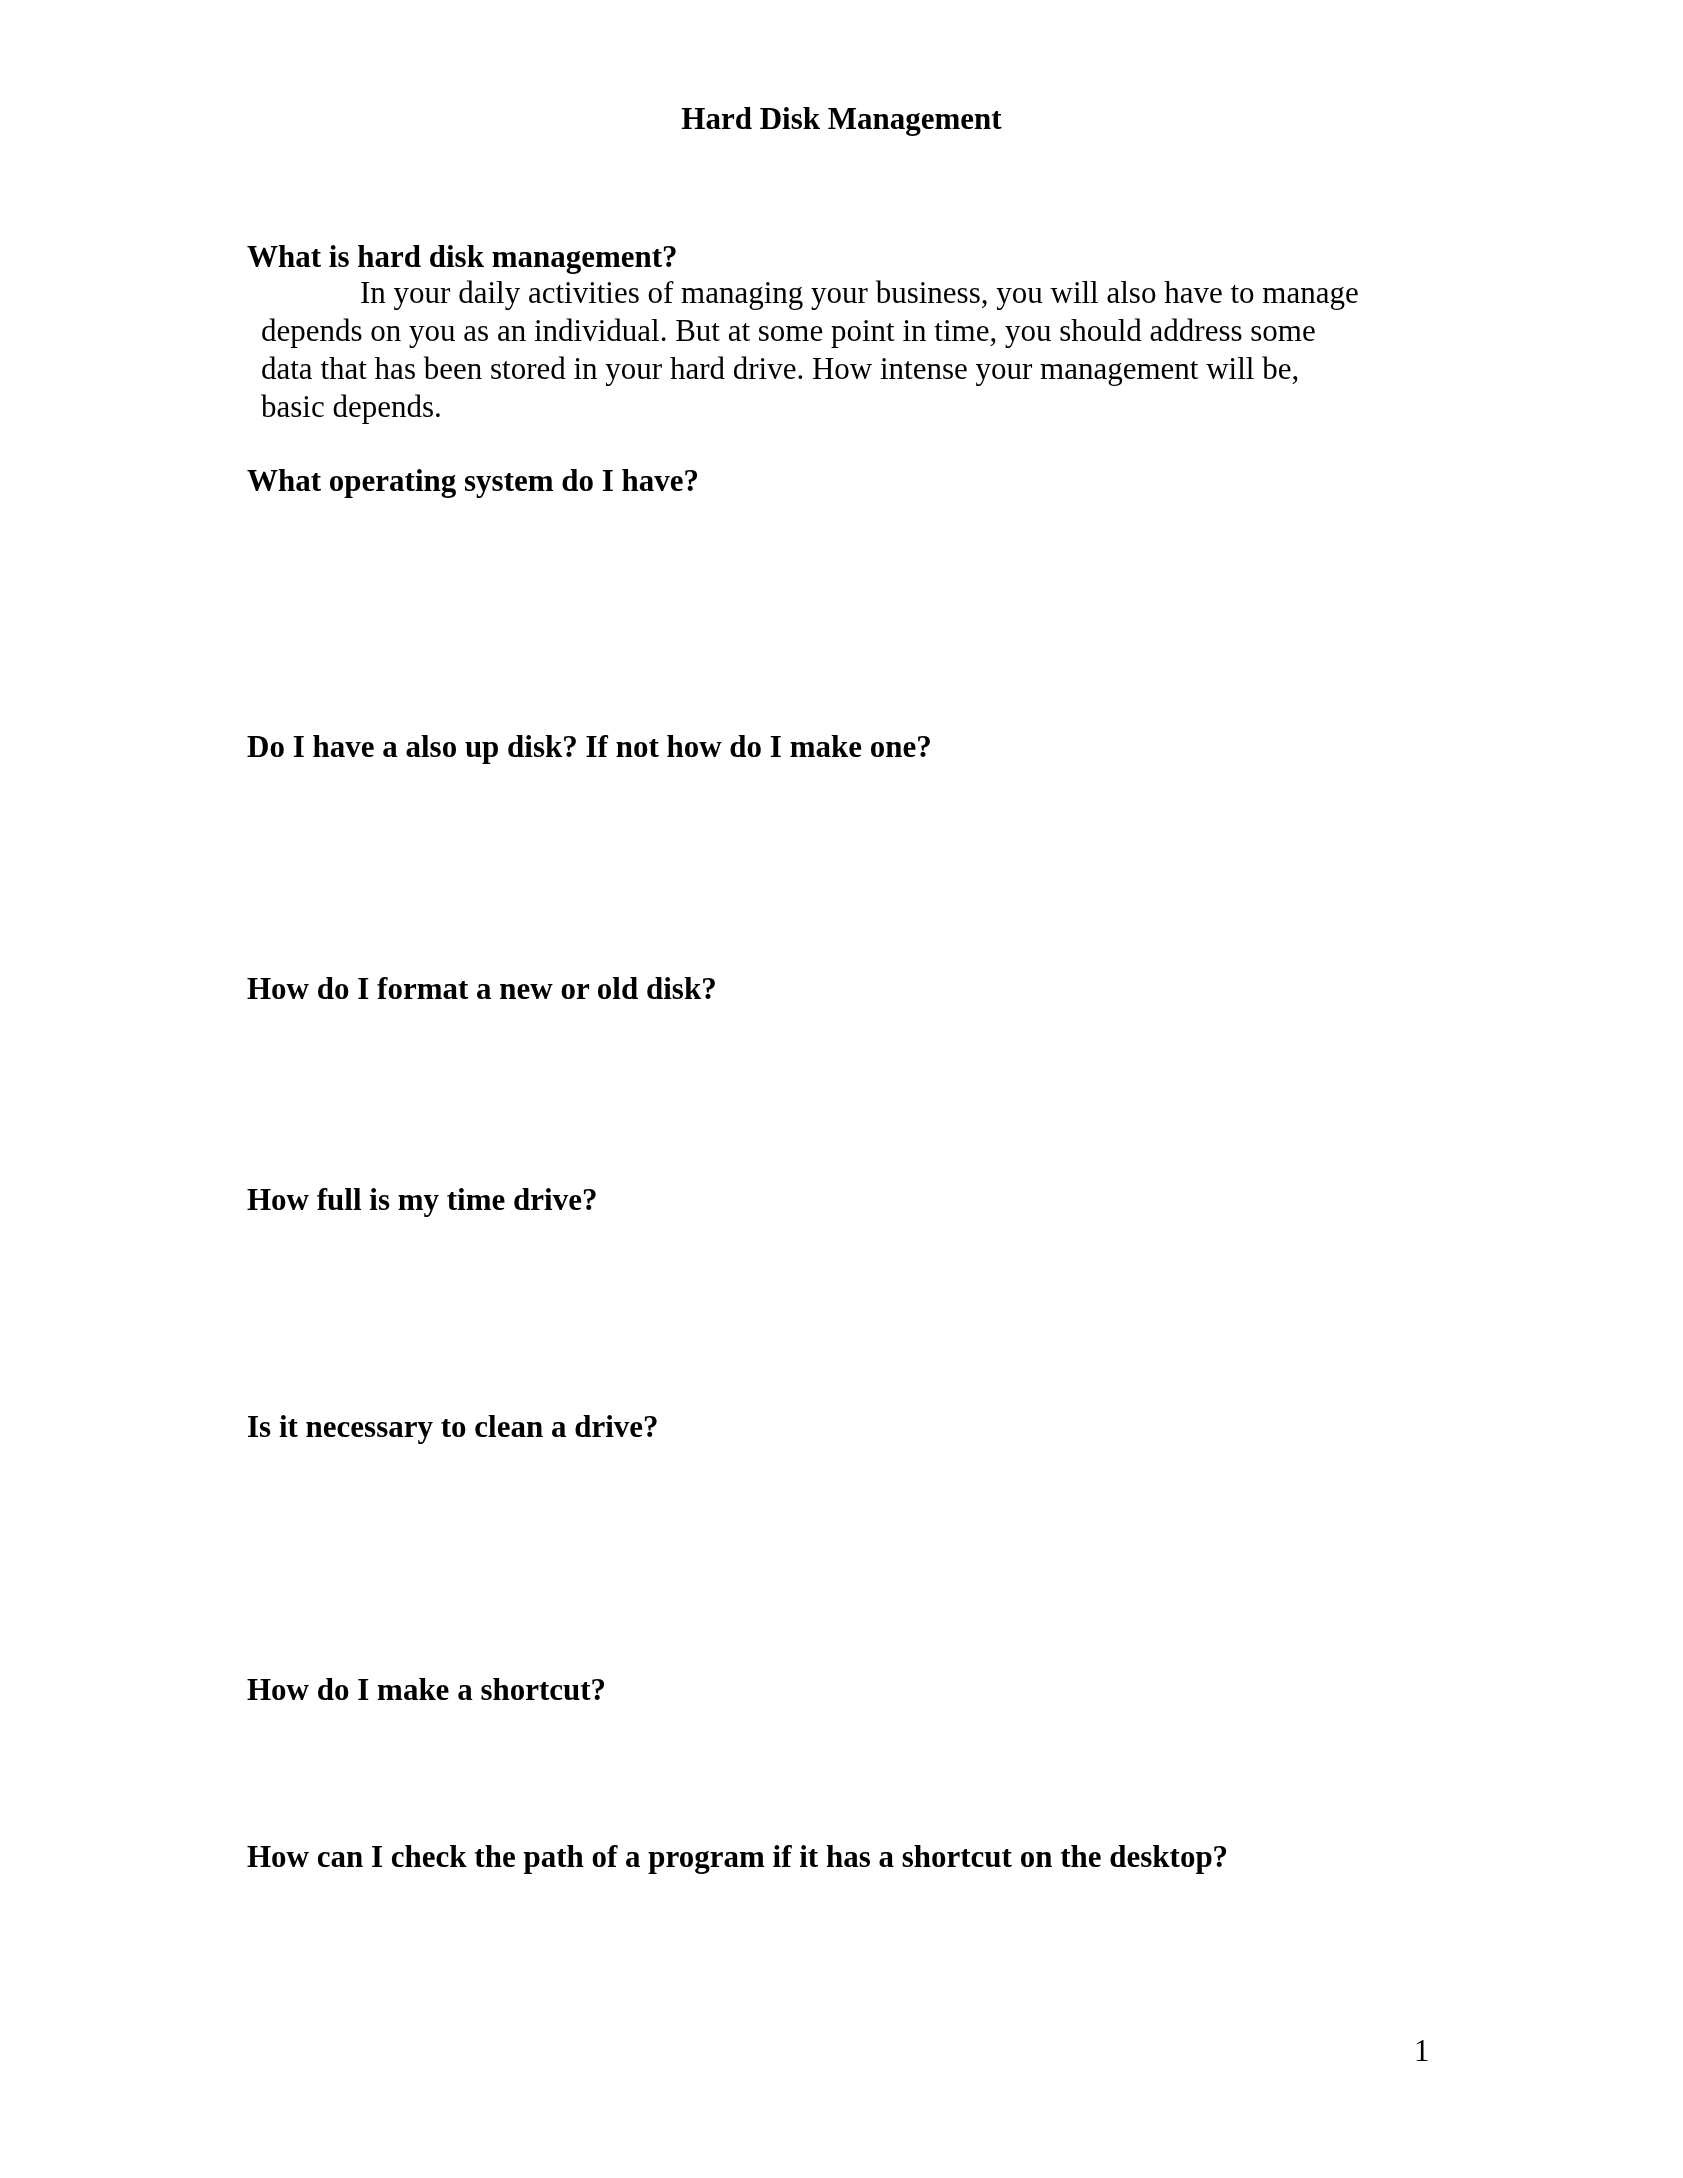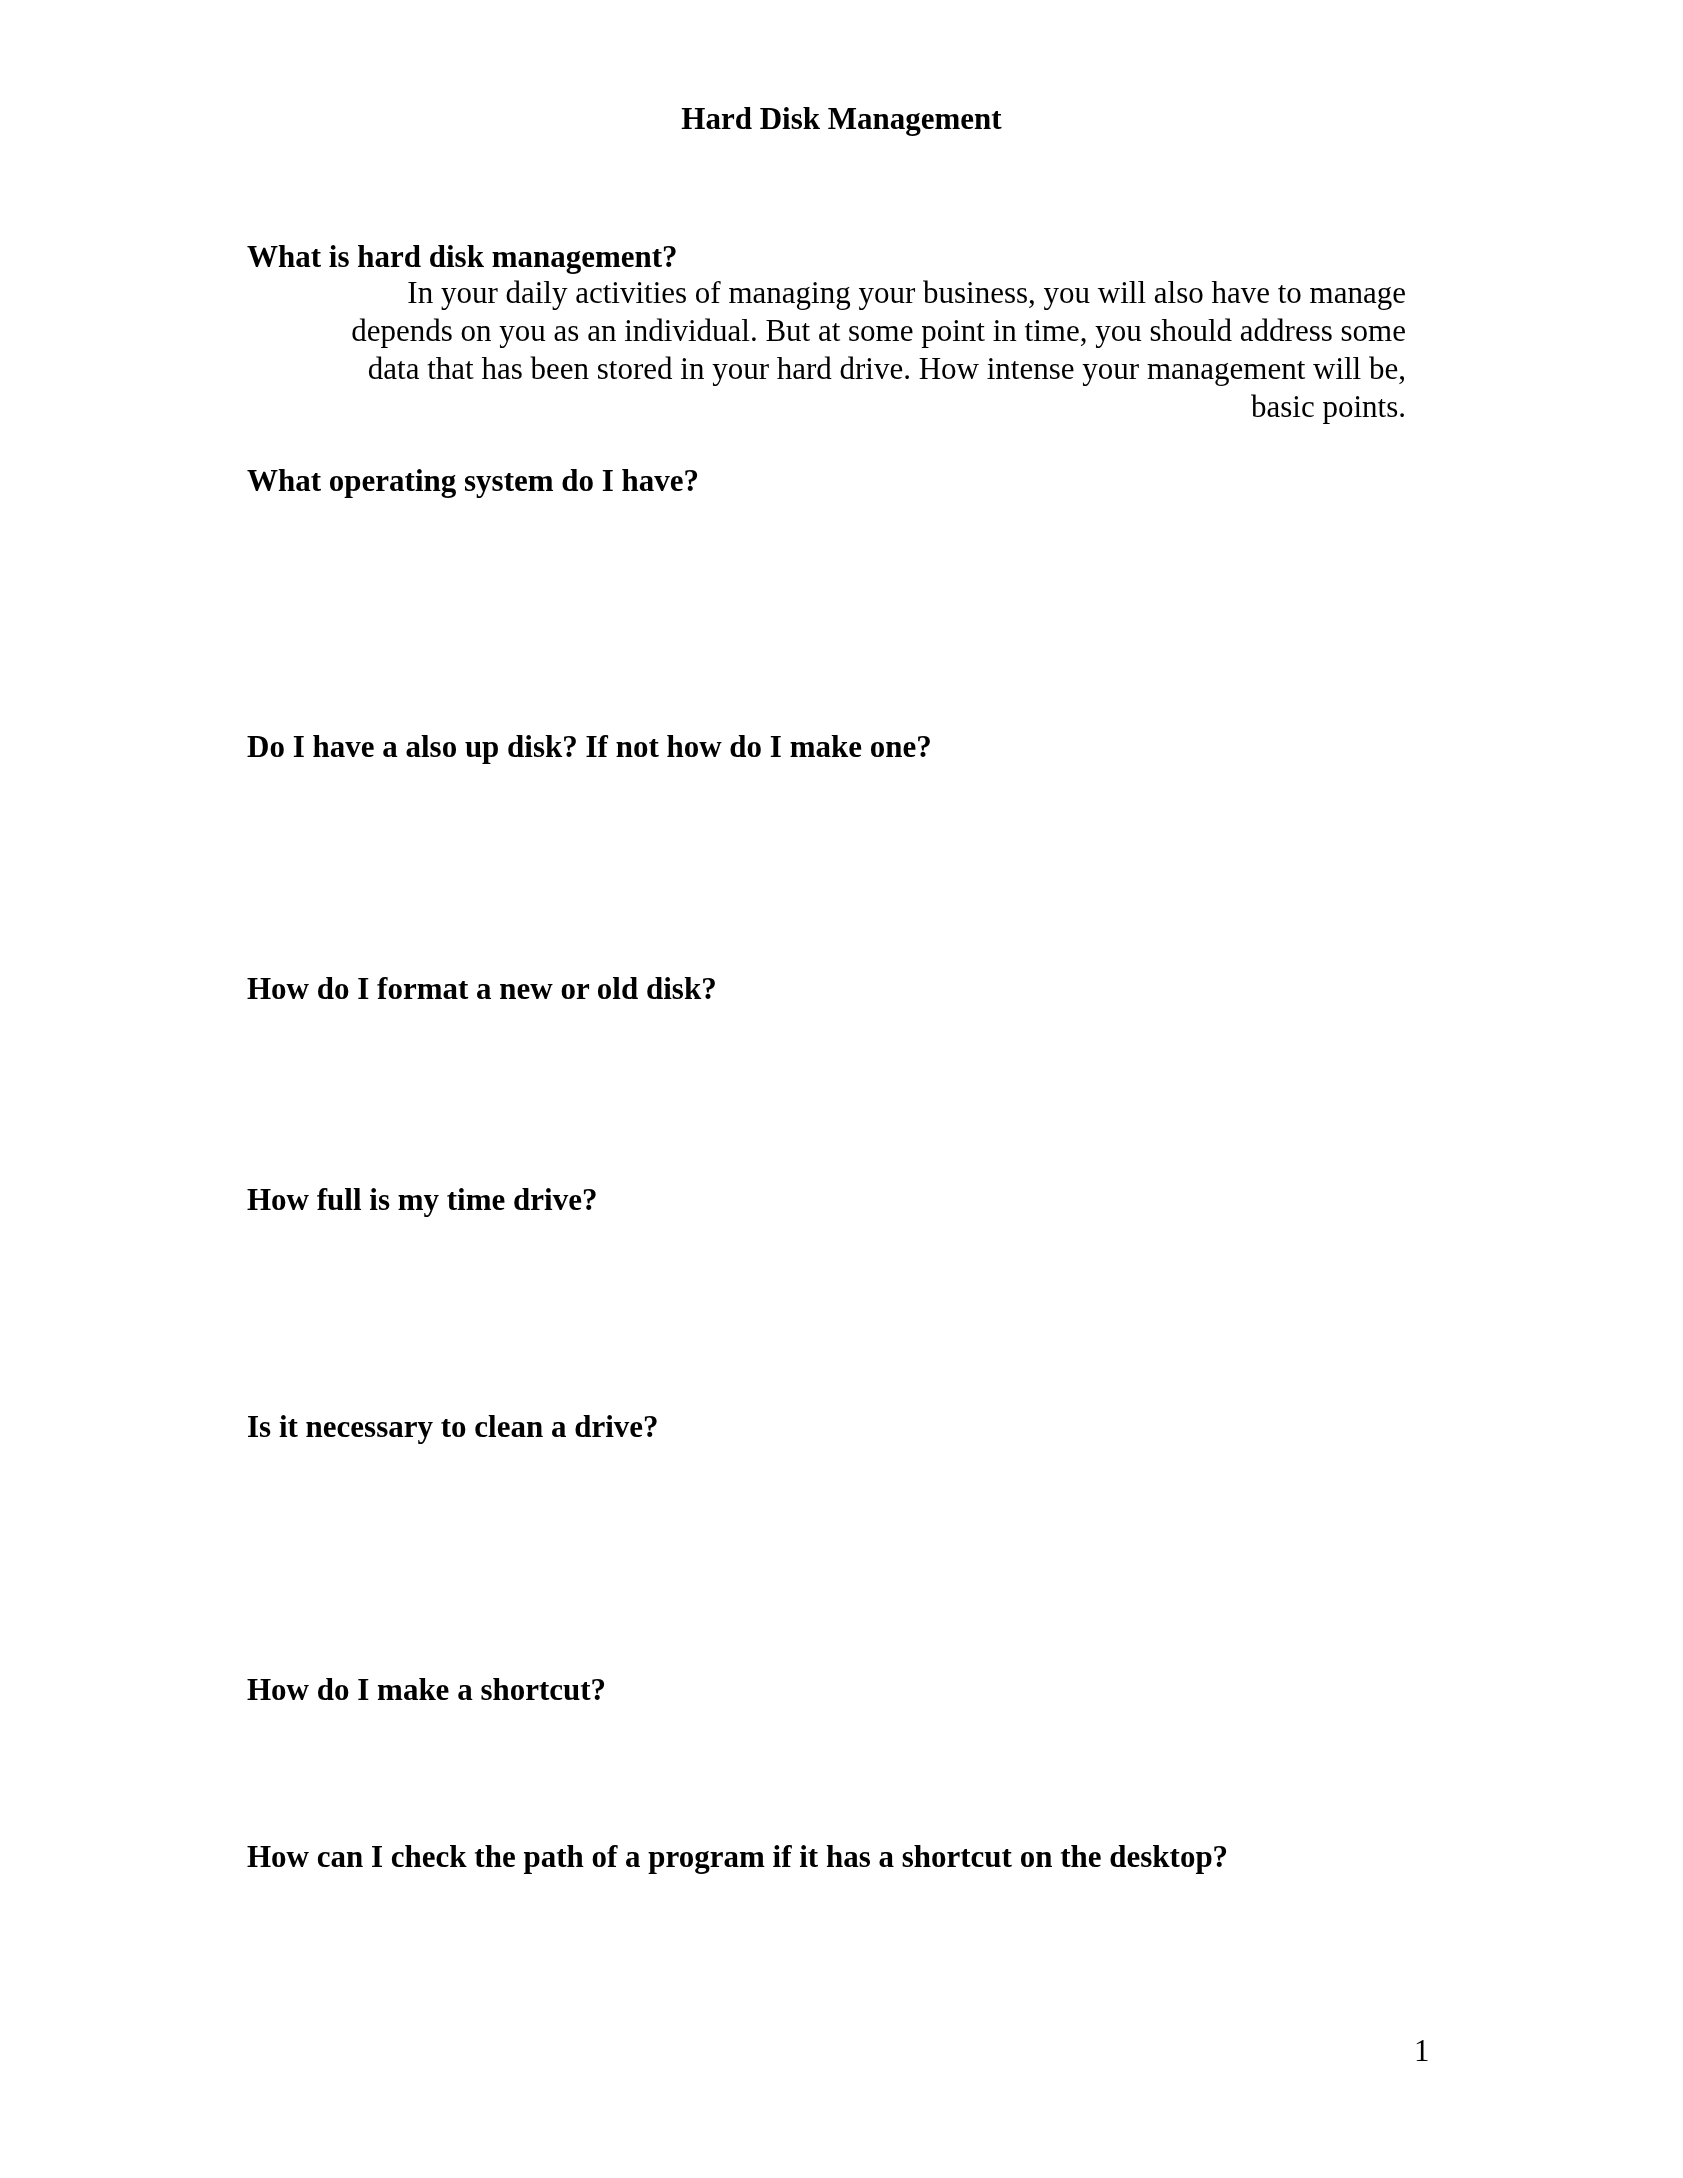--- a/index.html
+++ b/index.html
@@ -1,37 +1,37 @@
 <!DOCTYPE html>
 <html><head>
 <meta charset="utf-8">
 <style>
   html, body { margin: 0; padding: 0; background: #ffffff; }
   body { width: 1683px; height: 2178px; position: relative; overflow: hidden;
          font-family: "Liberation Serif", "DejaVu Serif", serif; color: #000; }
   .title { position: absolute; top: 99px; left: 0; width: 1683px; text-align: center;
            font-weight: bold; font-size: 31px; line-height: 40px; }
   .heading { position: absolute; left: 247px; font-weight: bold; font-size: 31px; line-height: 38px; white-space: nowrap; text-align: right; }
-  .para { position: absolute; left: 238px; width: 1168px; font-size: 31px; line-height: 38px; text-align: right; }
+  .para { position: absolute; left: 261px; width: 1168px; font-size: 31px; line-height: 38px; }
   .para .line { display: block; white-space: nowrap; }
   .para .indent { padding-left: 99px; }
   .pagenum { position: absolute; left: 1414px; top: 2032px; font-size: 31px; line-height: 38px; }
 </style>
 </head>
 <body>
 
 <div>
   <div class="title">Hard Disk Management</div>
 
   <div class="heading" style="top:238px;">What is hard disk management?</div>
   <div class="para" style="top:274px;">
     <span class="line indent">In your daily activities of managing your business, you will also have to manage</span>
     <span class="line">depends on you as an individual. But at some point in time, you should address some</span>
     <span class="line">data that has been stored in your hard drive. How intense your management will be,</span>
-    <span class="line">basic points.</span>
+    <span class="line">basic depends.</span>
   </div>
 
   <div class="heading" style="top:462px;">What operating system do I have?</div>
   <div class="heading" style="top:728px;">Do I have a also up disk? If not how do I make one?</div>
   <div class="heading" style="top:970px;">How do I format a new or old disk?</div>
   <div class="heading" style="top:1181px;">How full is my time drive?</div>
   <div class="heading" style="top:1408px;">Is it necessary to clean a drive?</div>
   <div class="heading" style="top:1671px;">How do I make a shortcut?</div>
   <div class="heading" style="top:1838px;">How can I check the path of a program if it has a shortcut on the desktop?</div>
 

